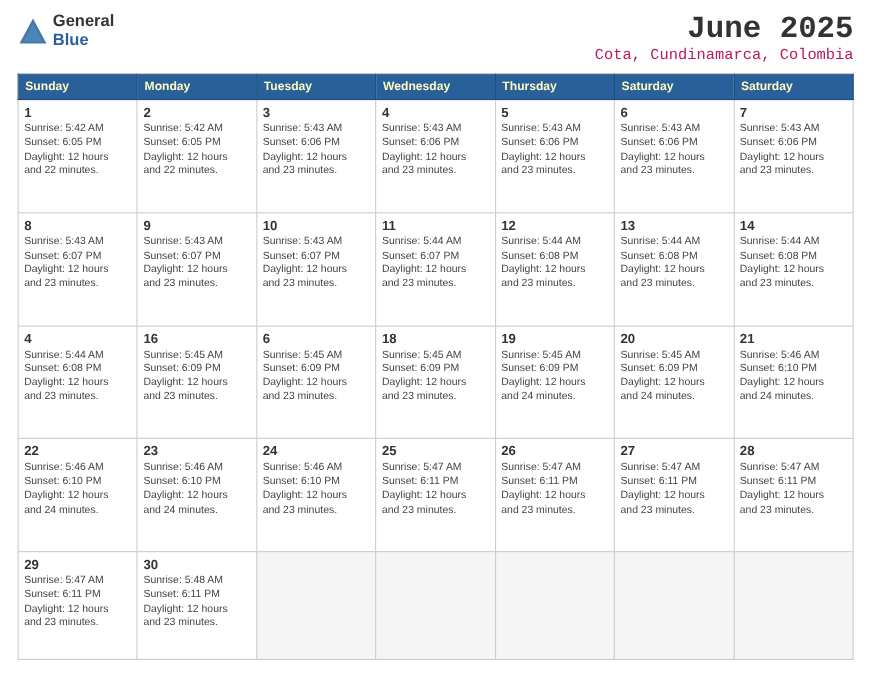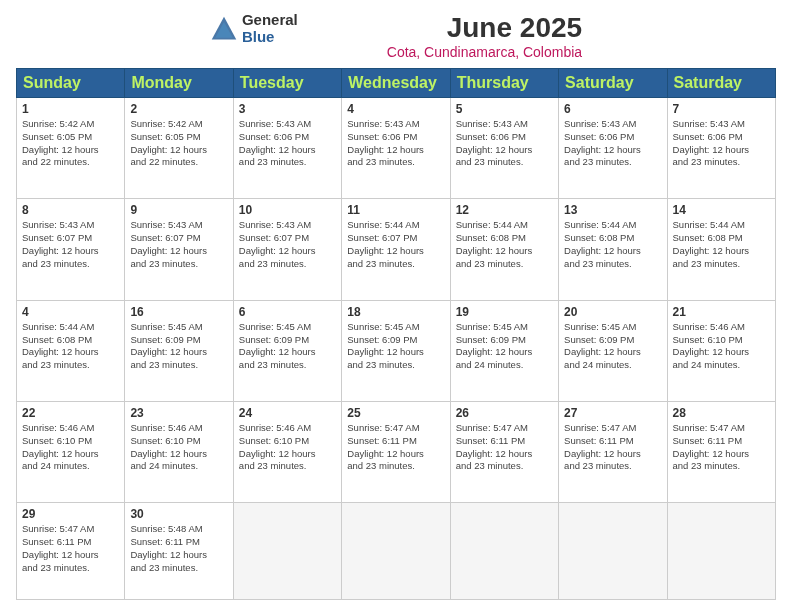--- a/index.html
+++ b/index.html
@@ -13,65 +13,66 @@
     }
     .page {
       width: 792px;
       height: 612px;
       padding: 12px 16px;
       display: flex;
       flex-direction: column;
     }
     .header {
       display: flex;
-      justify-content: center;
+      justify-content: space-between;
       align-items: flex-start;
       margin-bottom: 8px;
       gap: 45px;
     }
     .logo {
       display: flex;
       align-items: center;
       gap: 4px;
     }
     .logo-text {
       display: flex;
       flex-direction: column;
       line-height: 1.1;
     }
     .logo-icon {
       width: 28px;
       height: 28px;
     }
     .title-section {
       text-align: right;
+      font-family: Liberation Mono, monospace;
     }
     .month-title {
       font-size: 28px;
       font-weight: bold;
       color: #333;
     }
     .location {
       font-size: 14px;
       color: #be185d;
       margin-left: 44px;
     }
     .calendar {
       flex: 1;
       border: 1px solid #ccc;
       border-collapse: collapse;
       width: 100%;
       table-layout: fixed;
     }
     .calendar th {
       background-color: #2a6099;
-      color: #bef264;
+      color: #fef9c3;
       text-align: left;
       padding: 5px 6px;
-      font-size: 16px;
+      font-size: 11px;
       font-weight: bold;
       border: 1px solid #1e4f7a;
     }
     .calendar td {
       border: 1px solid #ccc;
       vertical-align: top;
       padding: 4px 5px;
       height: 80px;
       background: #fff;
     }

